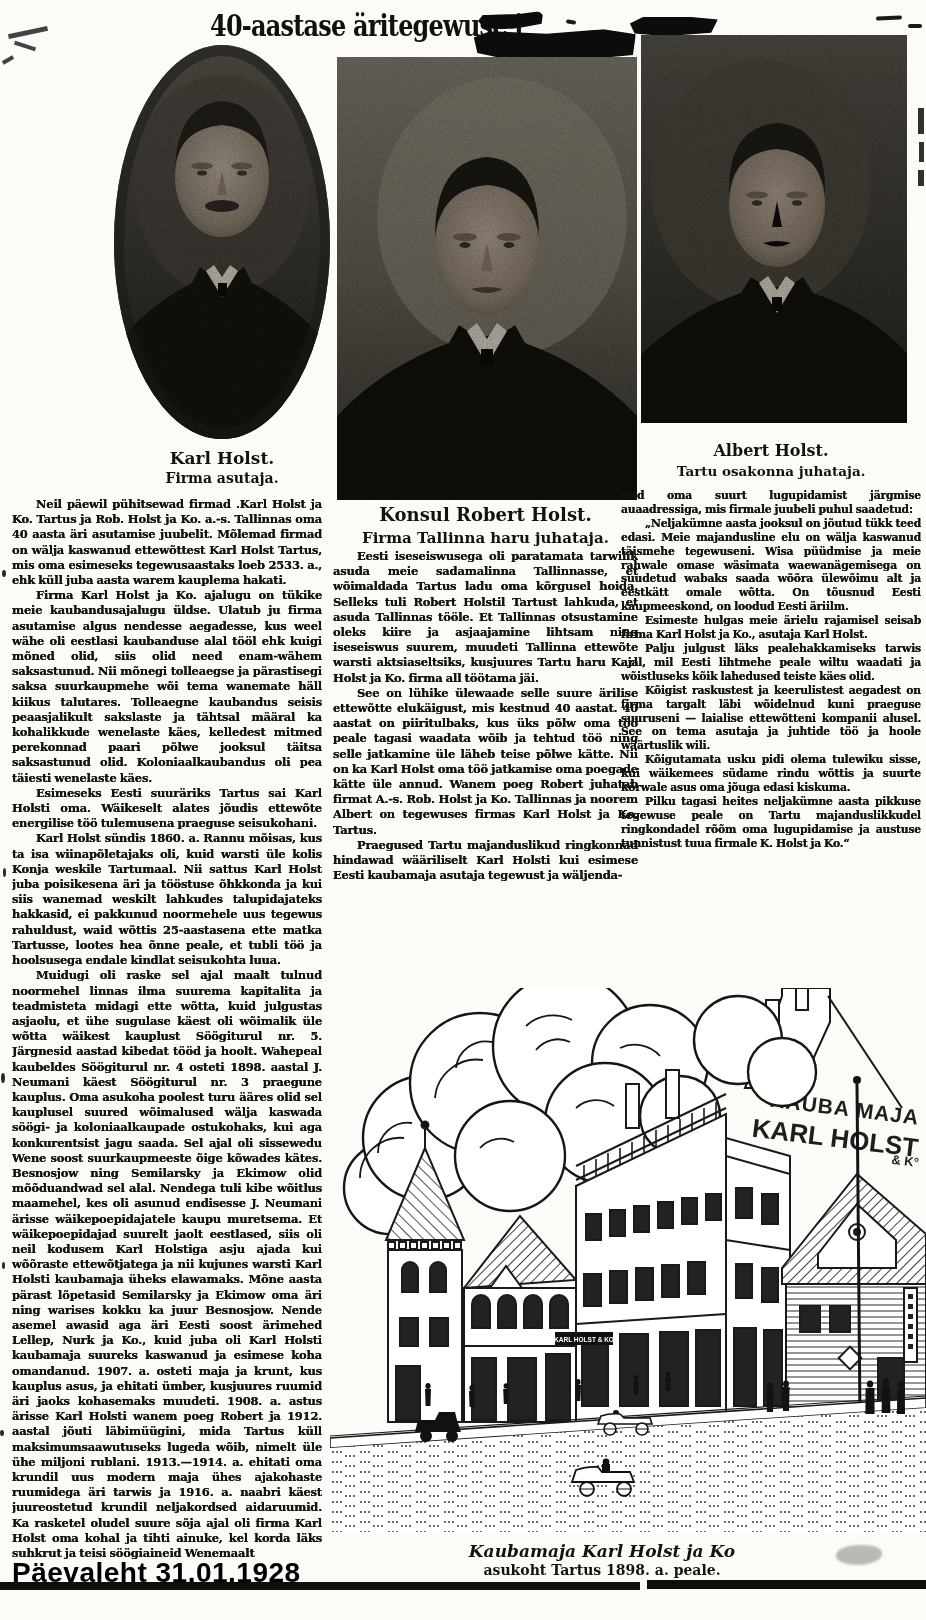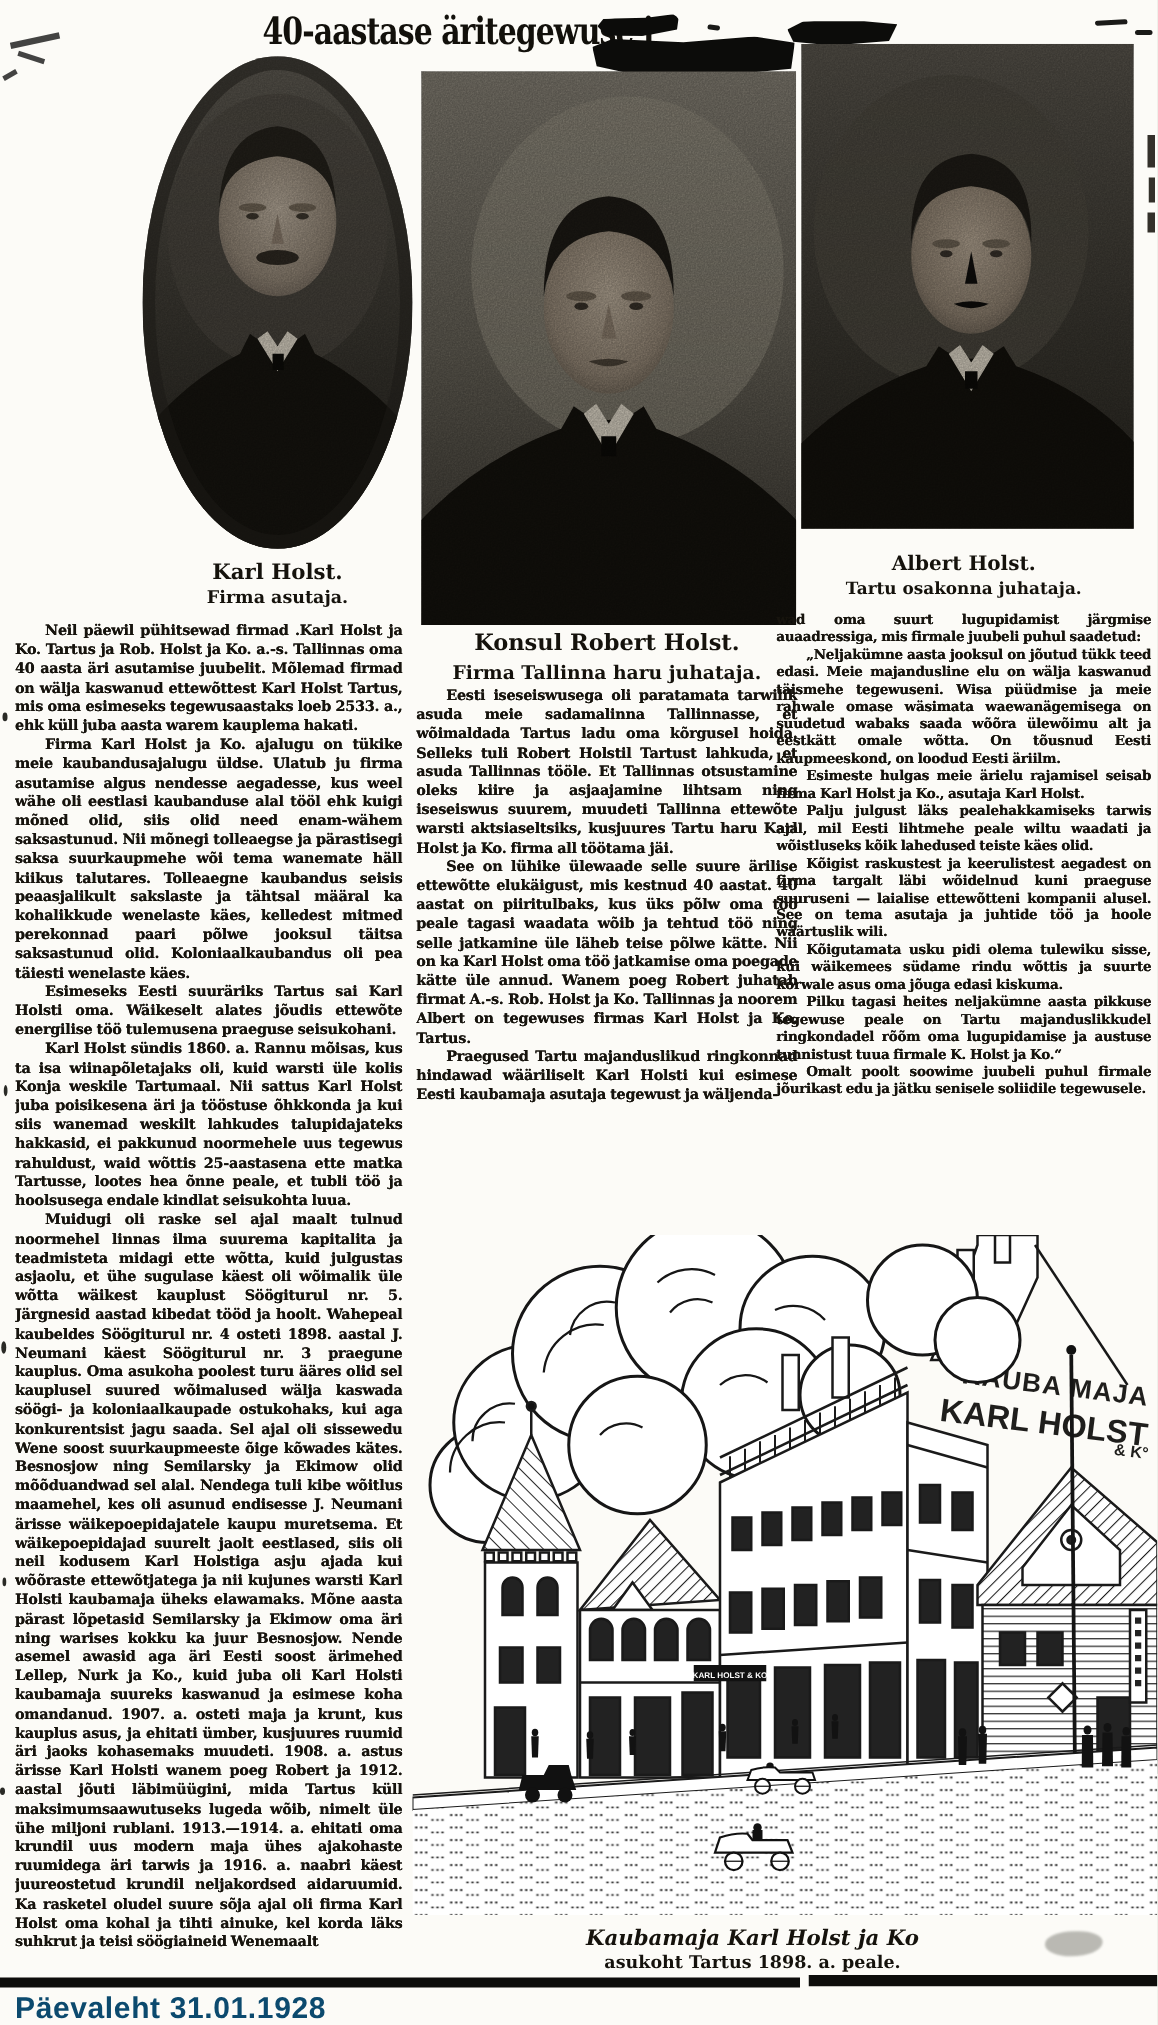--- a/index.html
+++ b/index.html
@@ -44,22 +44,22 @@
   
   #illus{position:absolute;left:330px;top:988px;width:596px;height:544px;}
   .illus-cap1{left:452px;top:1541px;width:300px;font-size:17px;font-style:italic;}
   .illus-cap2{left:452px;top:1562px;width:300px;font-size:14px;}
   .smudge{position:absolute;left:836px;top:1545px;width:46px;height:20px;background:#7a7a72;
           opacity:.5;border-radius:50% 40% 55% 45%;filter:blur(1px);}
   
   .rule{position:absolute;background:#0d0d0b;}
   .rule1{left:0;top:1582px;width:640px;height:8px;}
   .rule2{left:647px;top:1580px;width:279px;height:9px;}
-  .source{position:absolute;left:12px;top:1593px;font-family:"Liberation Sans",sans-serif;
-          font-weight:bold;font-size:24px;letter-spacing:.5px;color:#0c4a6e;}
+  .source{position:absolute;left:12px;top:1557px;font-family:"Liberation Sans",sans-serif;
+          font-weight:bold;font-size:28px;letter-spacing:.5px;color:#000000;}
   .edge-stub{position:absolute;background:#33302a;}
 </style>
 </head>
 <body>
 
 <svg width="0" height="0" style="position:absolute" aria-hidden="true">
   <defs>
     <filter id="grain">
         <feTurbulence type="fractalNoise" baseFrequency="0.8" numOctaves="2" result="n"></feTurbulence>
       <feColorMatrix in="n" type="matrix" values="0 0 0 0 0  0 0 0 0 0  0 0 0 0 0  .55 .55 .55 0 0"></feColorMatrix>
@@ -206,21 +206,20 @@
   </div>
 
   <div id="col3" class="col">
     <p class="cont">wad oma suurt lugupidamist järgmise auaadressiga, mis firmale juubeli puhul saadetud:</p>
     <p>„Neljakümne aasta jooksul on jõutud tükk teed edasi. Meie majandusline elu on wälja kaswanud täismehe tegewuseni. Wisa püüdmise ja meie rahwale omase wäsimata waewanägemisega on suudetud wabaks saada wõõra ülewõimu alt ja eestkätt omale wõtta. On tõusnud Eesti kaupmeeskond, on loodud Eesti äriilm.</p>
     <p>Esimeste hulgas meie ärielu rajamisel seisab firma Karl Holst ja Ko., asutaja Karl Holst.</p>
     <p>Palju julgust läks pealehakkamiseks tarwis ajal, mil Eesti lihtmehe peale wiltu waadati ja wõistluseks kõik lahedused teiste käes olid.</p>
     <p>Kõigist raskustest ja keerulistest aegadest on firma targalt läbi wõidelnud kuni praeguse suuruseni — laialise ettewõtteni kompanii alusel. See on tema asutaja ja juhtide töö ja hoole wäärtuslik wili.</p>
     <p>Kõigutamata usku pidi olema tulewiku sisse, kui wäikemees südame rindu wõttis ja suurte kõrwale asus oma jõuga edasi kiskuma.</p>
     <p>Pilku tagasi heites neljakümne aasta pikkuse tegewuse peale on Tartu majanduslikkudel ringkondadel rõõm oma lugupidamise ja austuse tunnistust tuua firmale K. Holst ja Ko.“</p>
-    <p>Omalt poolt soowime juubeli puhul firmale jõurikast edu ja jätku senisele soliidile tegewusele.</p>
   </div>
 
   <div id="illus">
     <svg width="596" height="544" viewBox="0 0 596 544">
       <defs>
         <pattern id="hatch" width="7" height="7" patternUnits="userSpaceOnUse" patternTransform="rotate(45)">
           <rect width="7" height="7" fill="#fff"></rect>
             <line x1="0" y1="0" x2="0" y2="7" stroke="#1c1c1c" stroke-width="1.7"></line>
         </pattern>
         <pattern id="hatch2" width="8" height="8" patternUnits="userSpaceOnUse" patternTransform="rotate(-45)">

